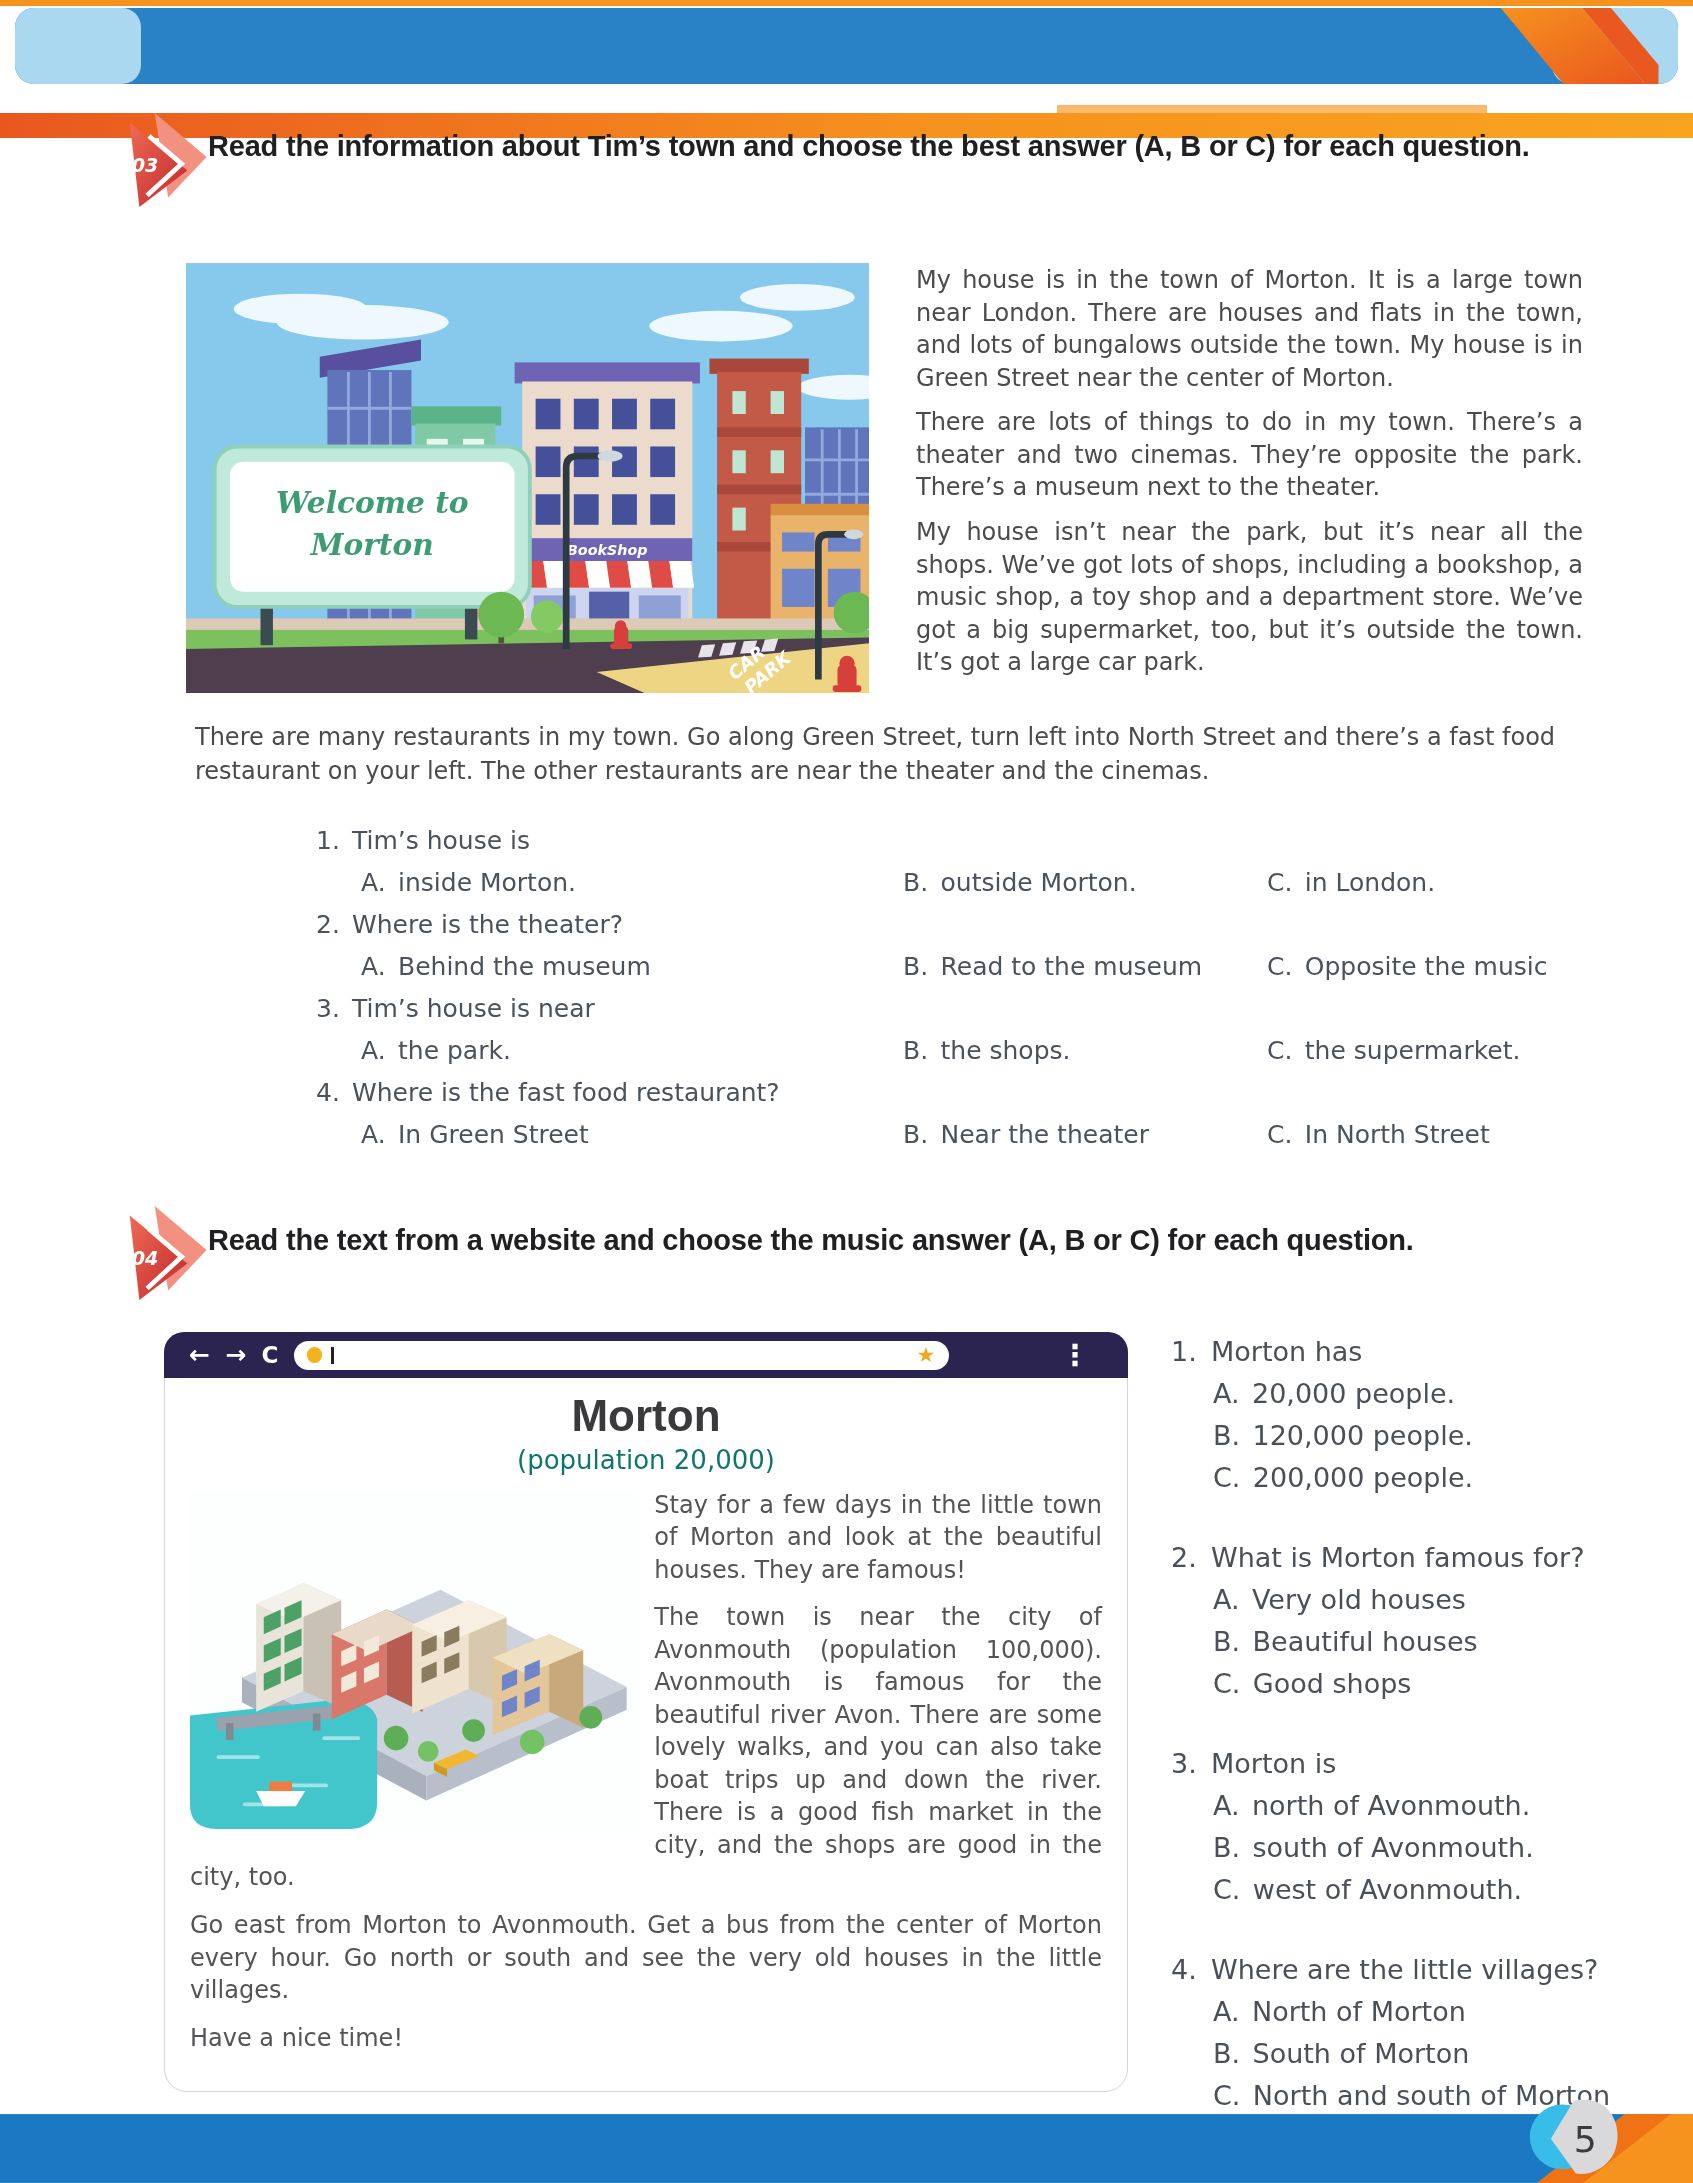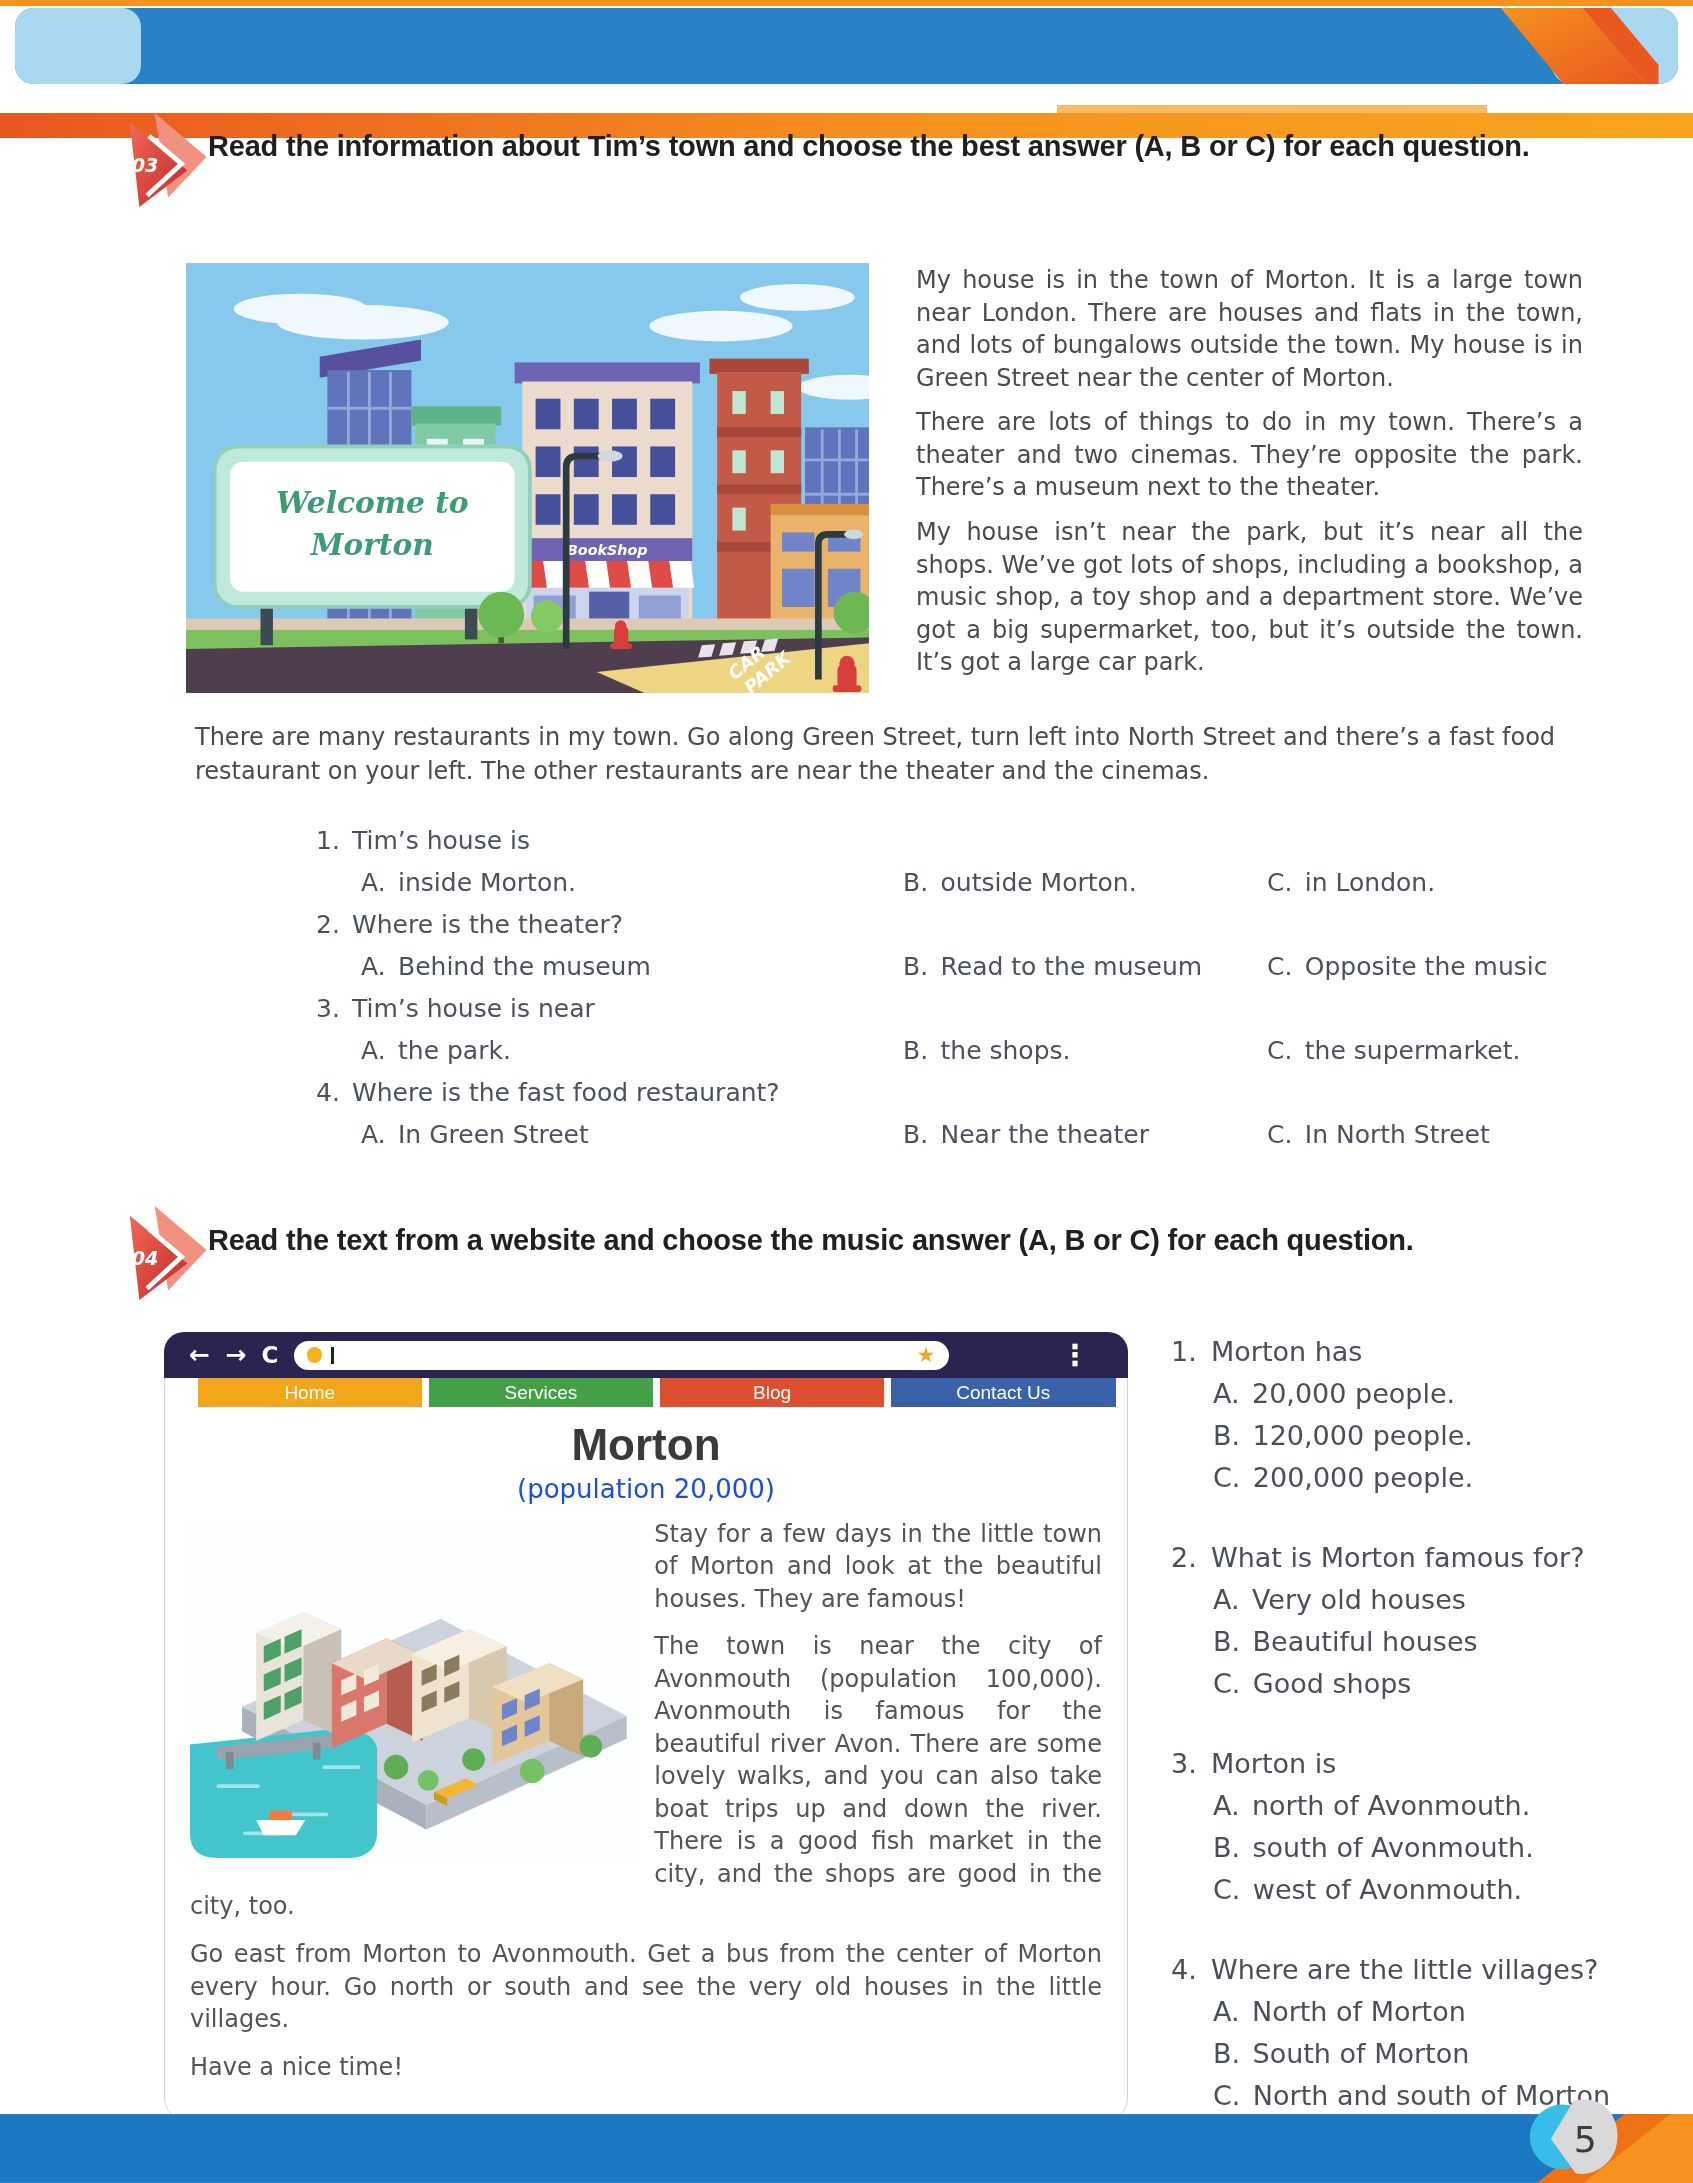--- a/index.html
+++ b/index.html
@@ -59,21 +59,21 @@
   .tabs{display:flex;gap:6.7px;height:29px;padding:0 11.5px 0 32.5px;}
   .tab{flex:1;display:flex;align-items:center;justify-content:center;color:#fdfdfd;
        font-family:"Liberation Sans",sans-serif;font-size:19px;}
   .tab-home{background:#f2a71b;}
   .tab-services{background:#43a047;}
   .tab-blog{background:#dd4f2e;}
   .tab-contact{background:#3a62ab;}
   .site{padding:0 25px 21px;}
   .site-title{margin:13.4px 0 0;text-align:center;font-family:"Liberation Sans",sans-serif;
               font-weight:700;font-size:44px;color:#3a3a3c;}
-  .site-sub{text-align:center;font-size:26px;color:#1d4ed8;margin-top:3.8px;}
+  .site-sub{text-align:center;font-size:26px;color:#0f766e;margin-top:3.8px;}
   .site-body{margin-top:13.4px;}
   .iso{float:left;width:449px;height:346px;margin:1.9px 15.3px 3.8px 0;}
   .site-body p{margin:0 0 15.3px;font-size:24px;line-height:32.5px;color:#545457;text-align:justify;}
 
   #ex4-questions{position:absolute;left:1171px;top:1331px;width:451px;color:#4b4f57;}
   .q-list{margin-bottom:38px;}
   .q-list .q-head{font-size:27px;line-height:42px;}
   .q-list .q-num{width:40px;}
   .q-list .q-opt{font-size:27px;line-height:42px;padding-left:42px;}
 </style>
@@ -349,26 +349,20 @@
     <div class="chrome">
       <span class="nav-ic">←</span>
       <span class="nav-ic">→</span>
       <span class="nav-ic refresh">C</span>
       <div class="url">
         <span class="fav"></span>
         <span class="caret"></span>
         <span class="star">★</span>
       </div>
       <span class="dots">⋮</span>
-    </div>
-    <div class="tabs">
-      <div class="tab tab-home">Home</div>
-      <div class="tab tab-services">Services</div>
-      <div class="tab tab-blog">Blog</div>
-      <div class="tab tab-contact">Contact Us</div>
     </div>
     <div class="site">
       <h1 class="site-title">Morton</h1>
       <div class="site-sub">(population 20,000)</div>
       <div class="site-body">
 
         <svg class="iso" viewBox="0 0 475 365">
           <rect width="475" height="365" fill="#fdfefe"></rect>
           <polygon points="55,198 265,105 462,208 250,302" fill="#ccd3dc"></polygon>
           <polygon points="55,198 250,302 250,328 55,224" fill="#a9b1bd"></polygon>

